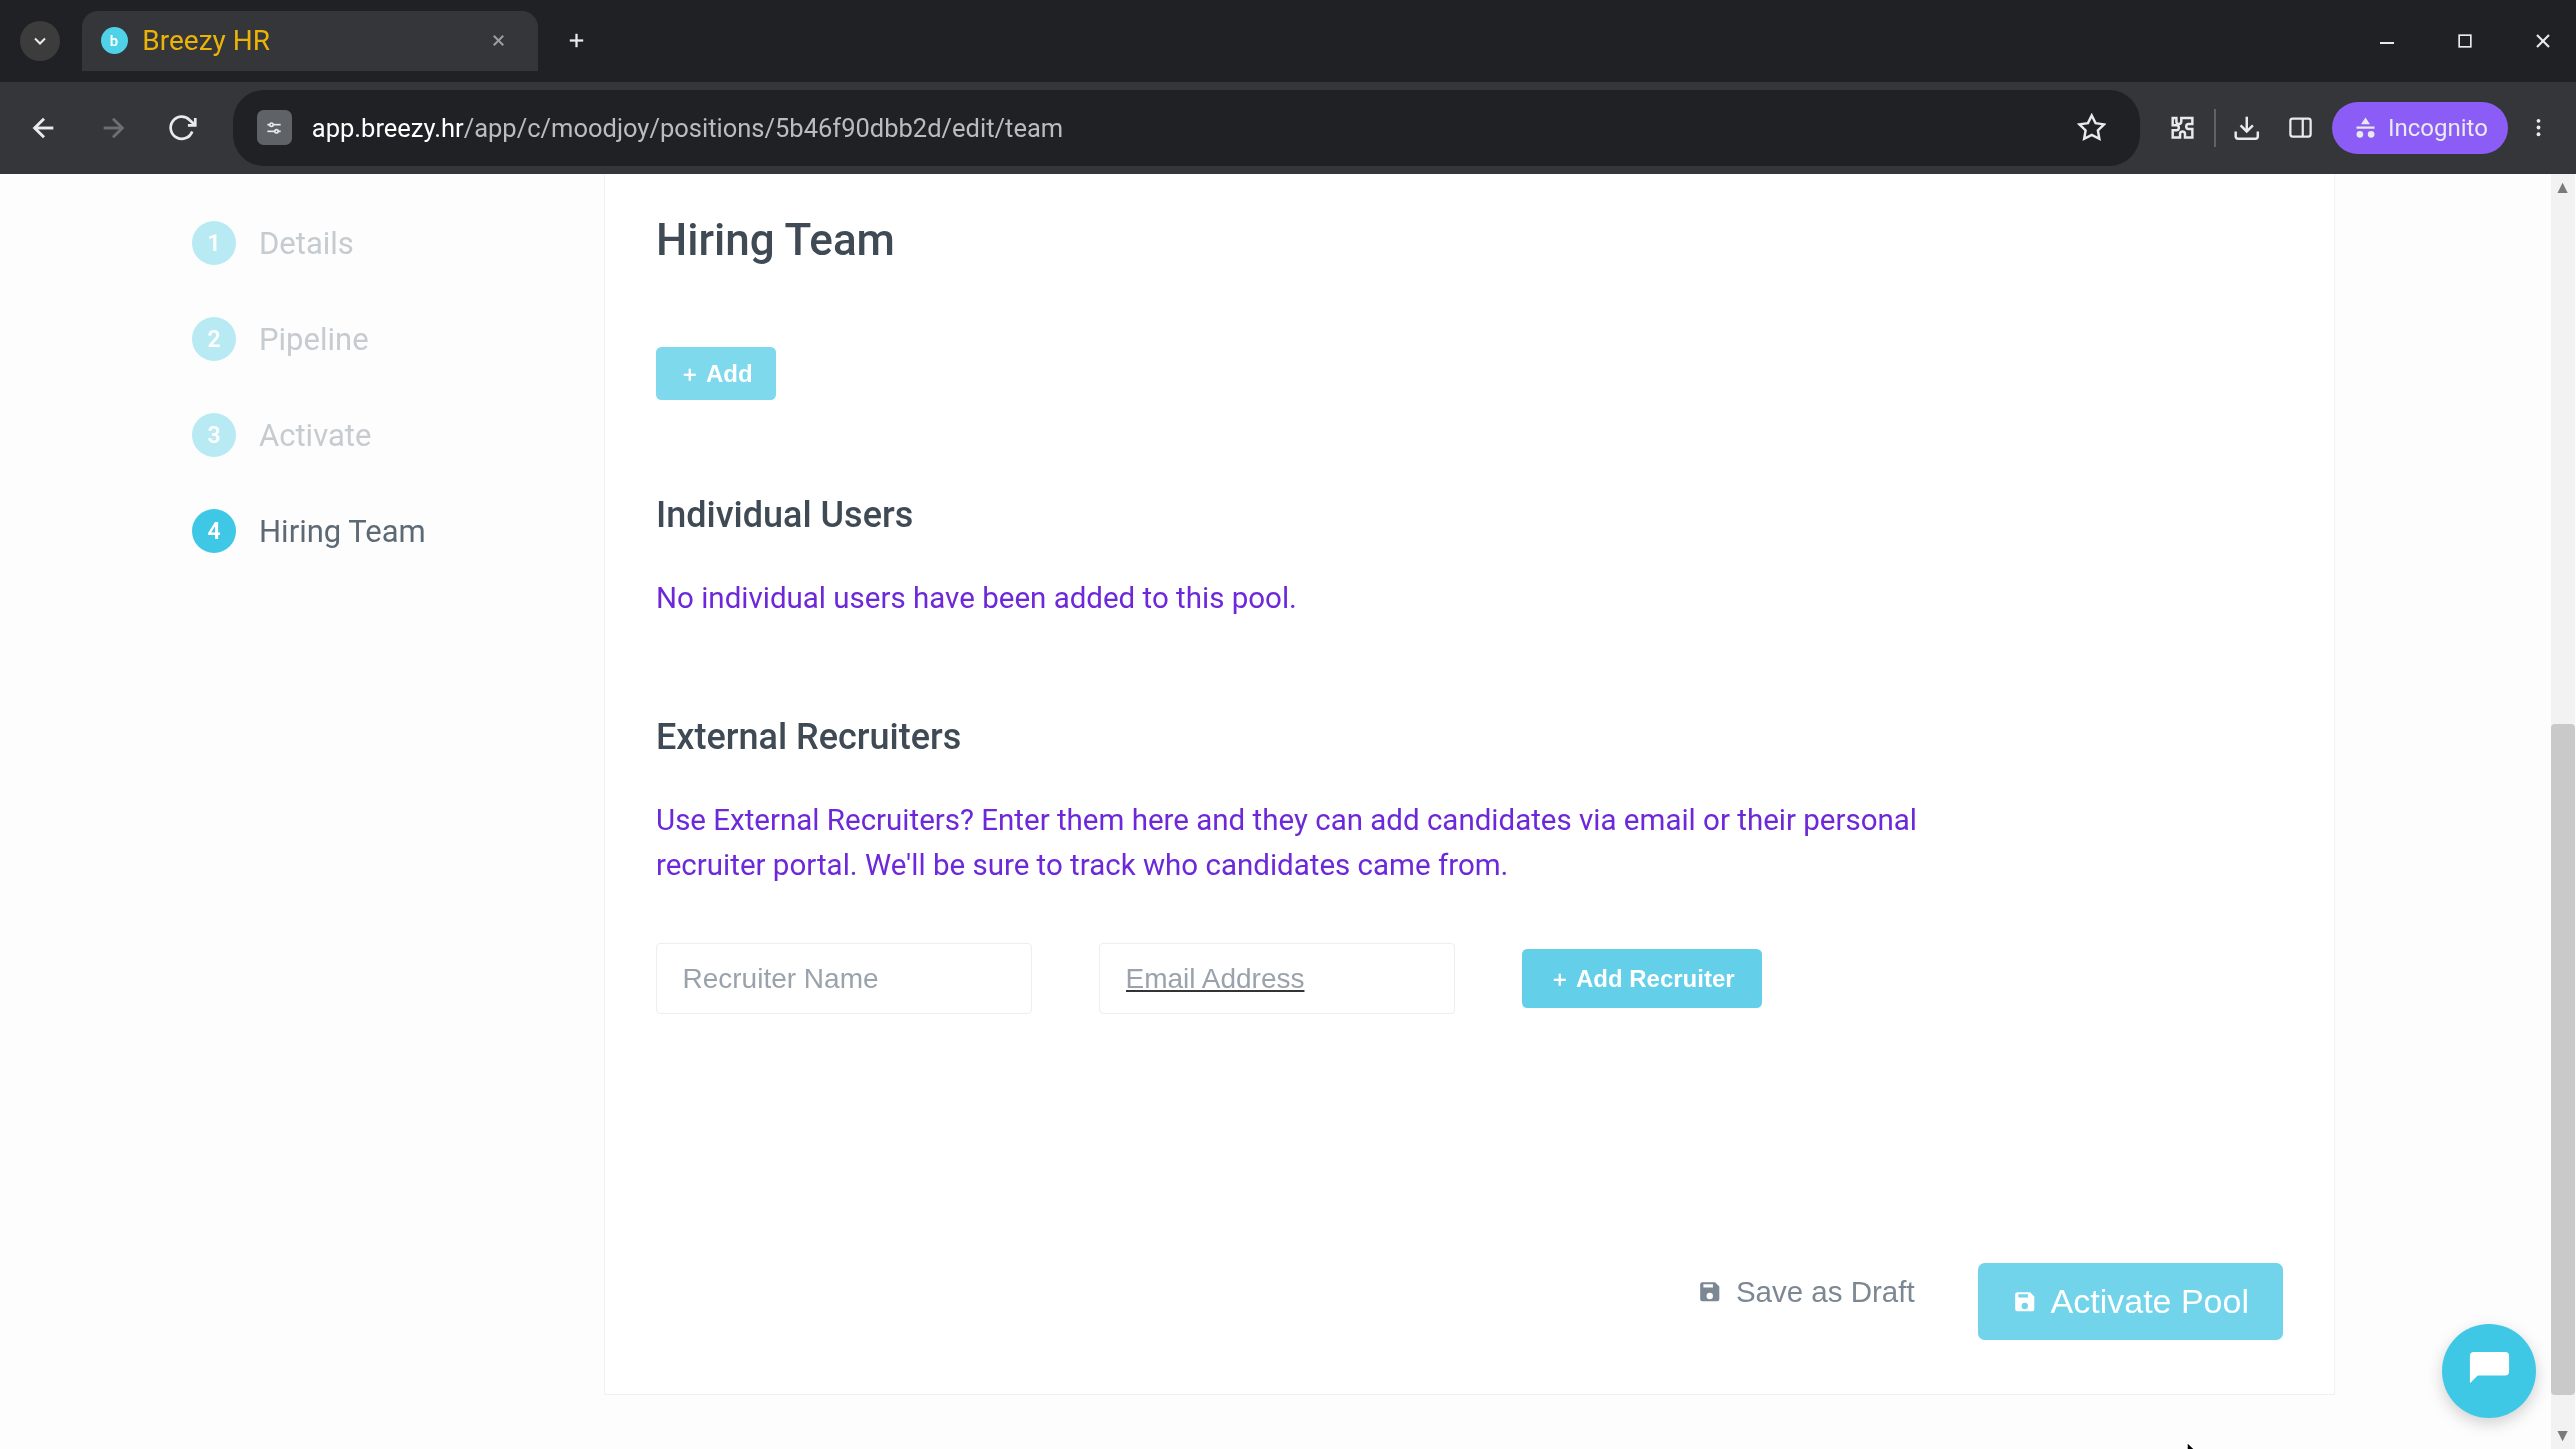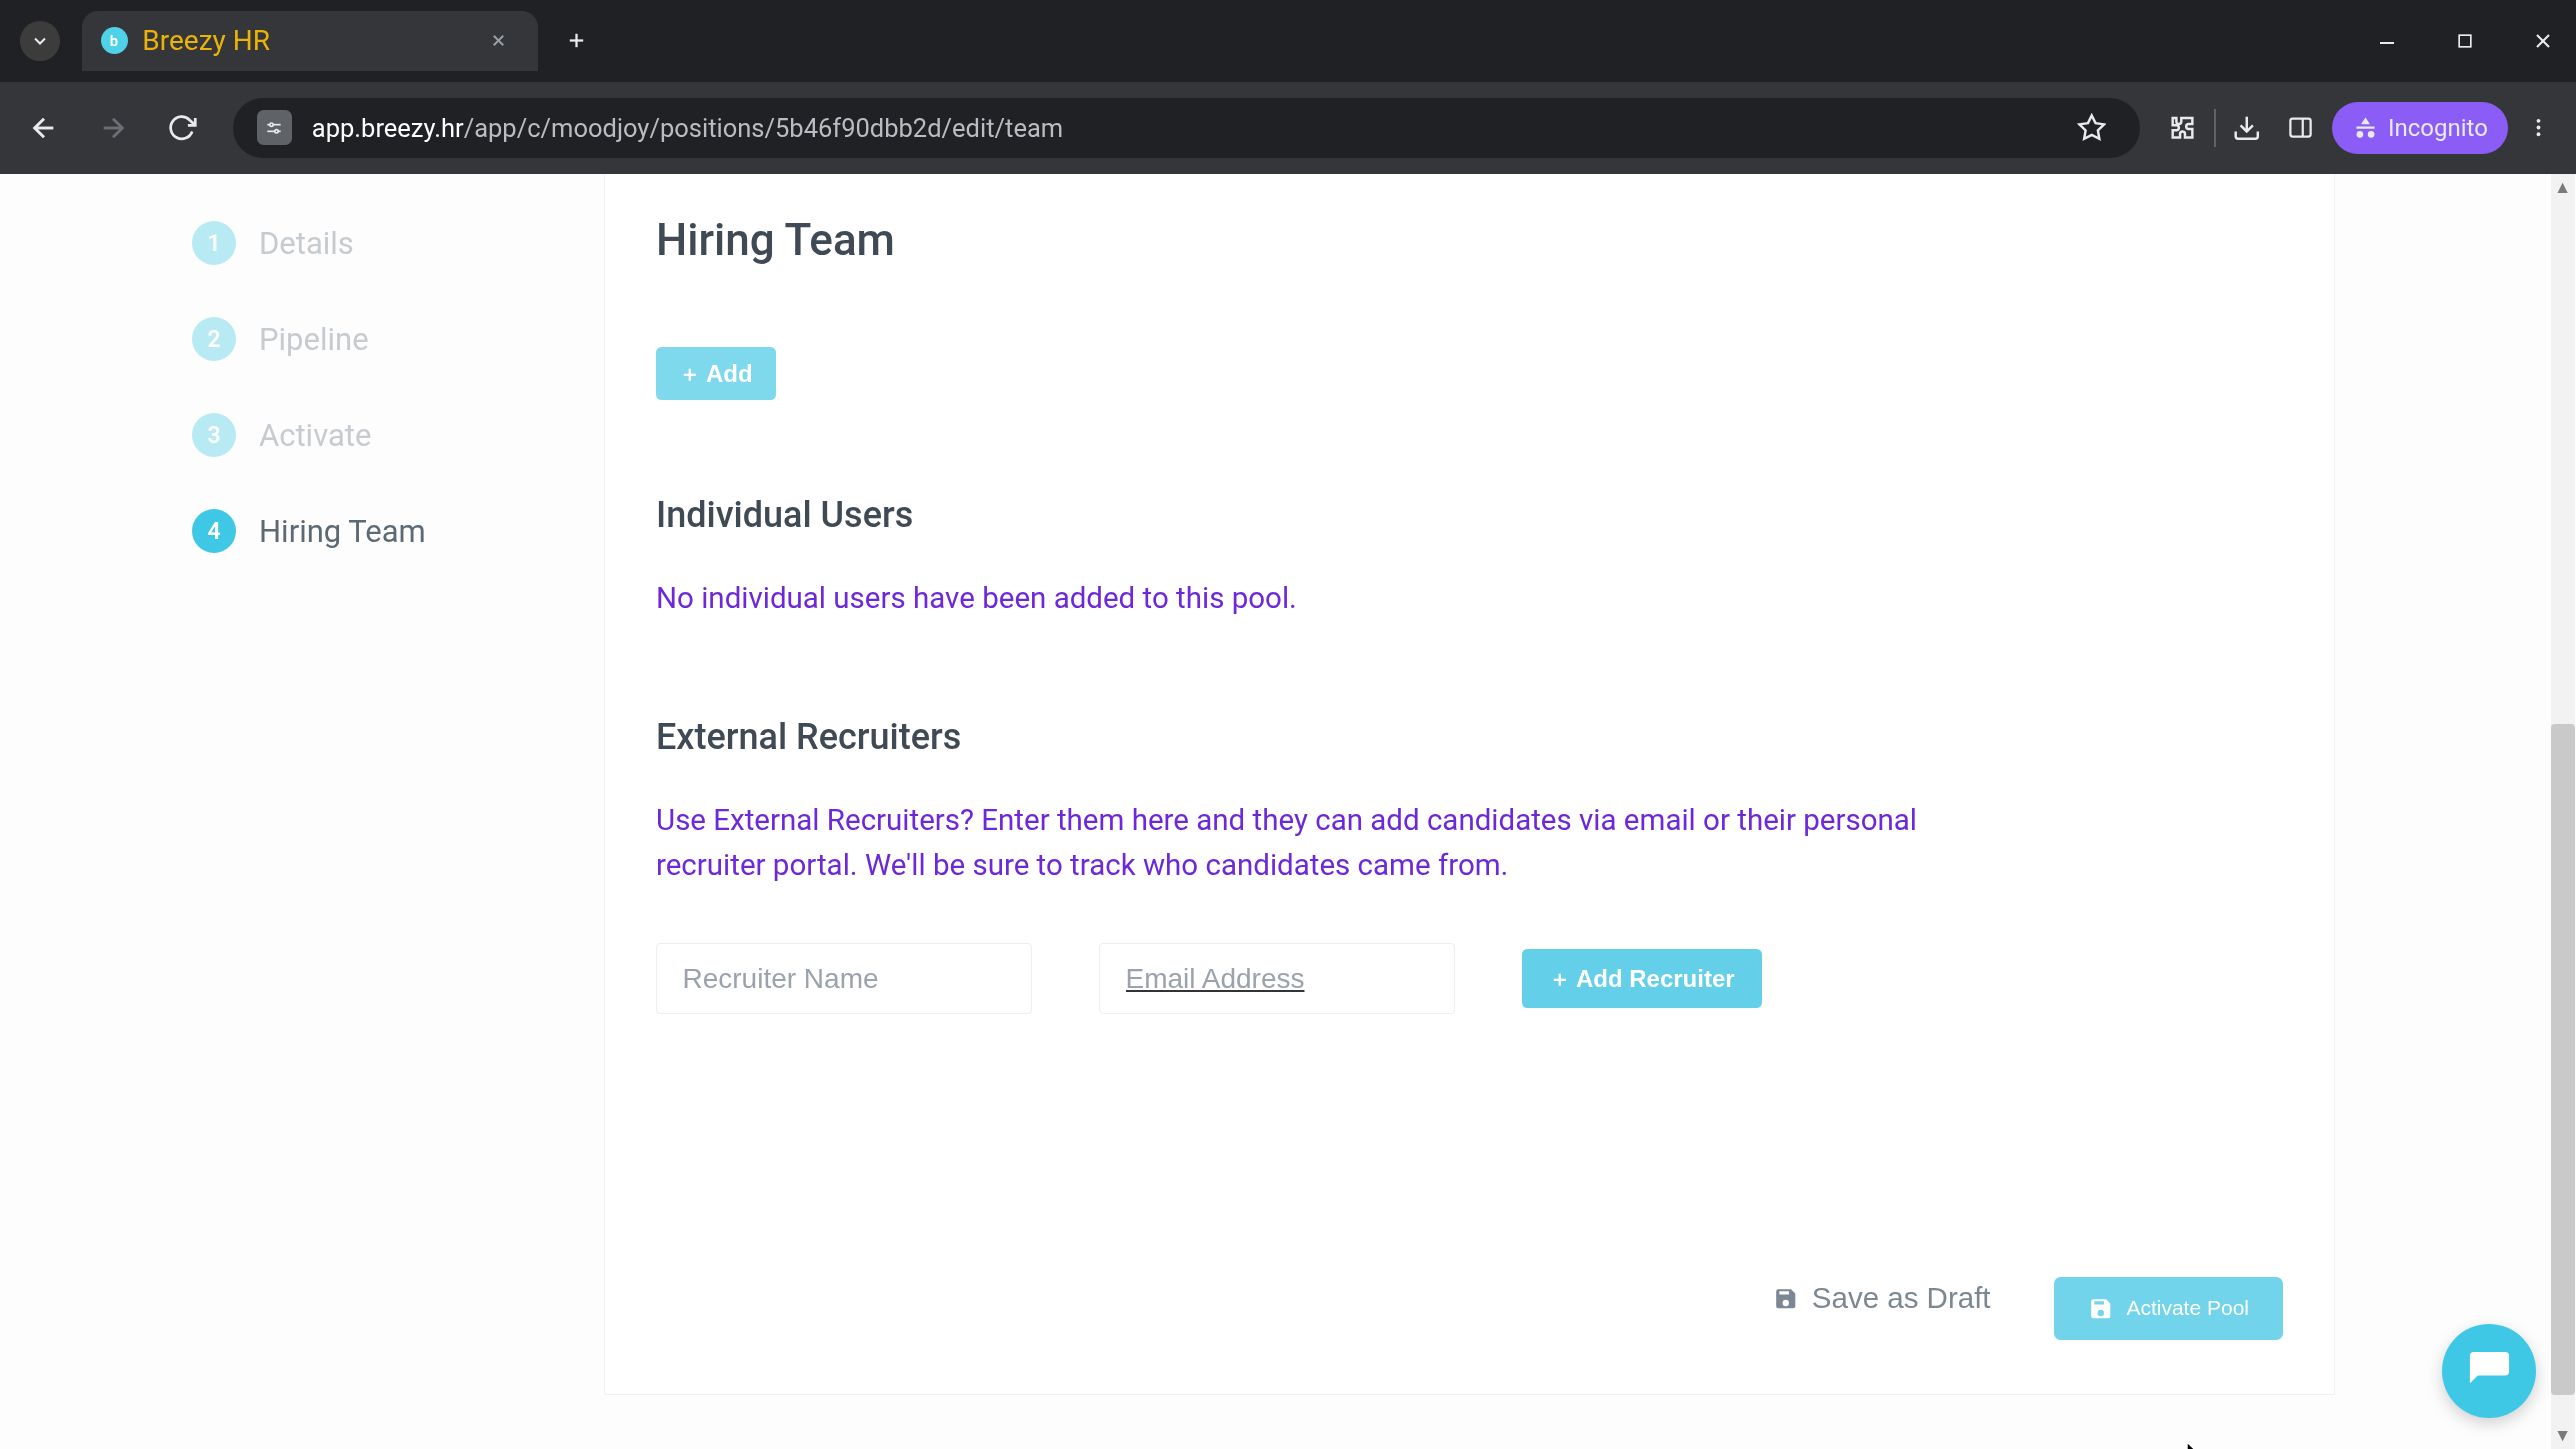--- a/index.html
+++ b/index.html
@@ -118,21 +118,21 @@
     height: 62px;
     display: flex;
     align-items: center;
     justify-content: center;
     color: #e8eaed;
     border-radius: 50%;
   }
   .nav-btn.disabled { color: #6b6e73; }
   .address-bar {
     flex: 1;
-    height: 60px;
+    height: 76px;
     background: #202124;
     border-radius: 31px;
     display: flex;
     align-items: center;
     padding: 0 24px;
     margin: 0 13.4px;
     color: #e8eaed;
     font-size: 25.5px;
   }
   .site-chip {
@@ -317,21 +317,21 @@
     background: transparent;
     border: none;
     cursor: pointer;
   }
   .activate-btn {
     display: inline-flex;
     align-items: center;
     gap: 13.4px;
     background: #71d4ea;
     color: #ffffff;
-    font-size: 21px;
+    font-size: 34px;
     font-weight: 500;
     border: none;
     border-radius: 6.7px;
     padding: 19px 34px;
     cursor: pointer;
     margin-top: 20px;
   }
 
   
   .chat-fab {

